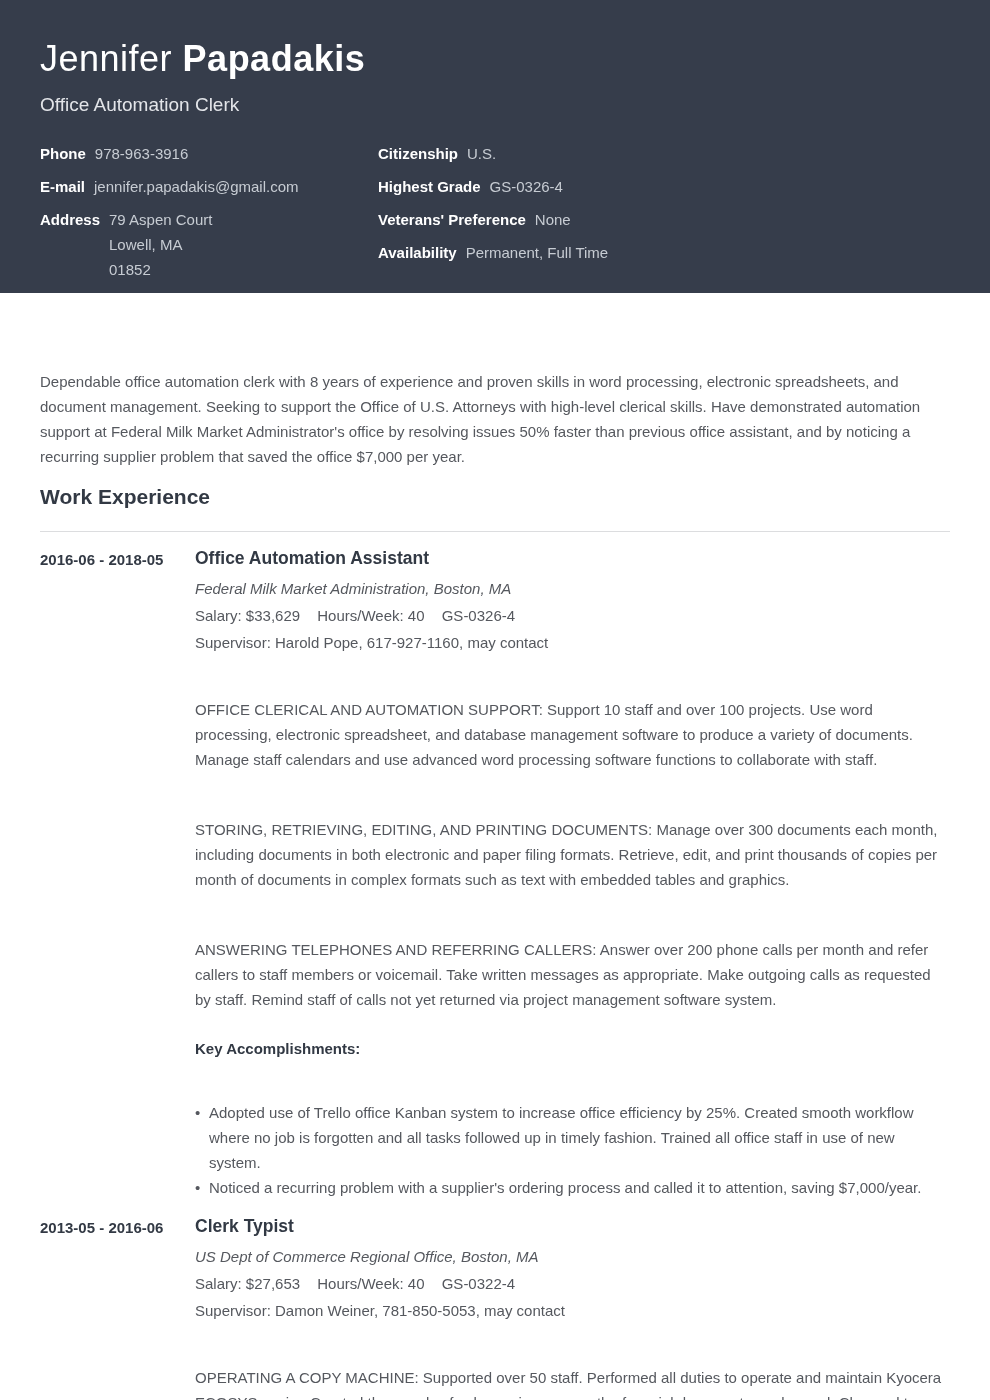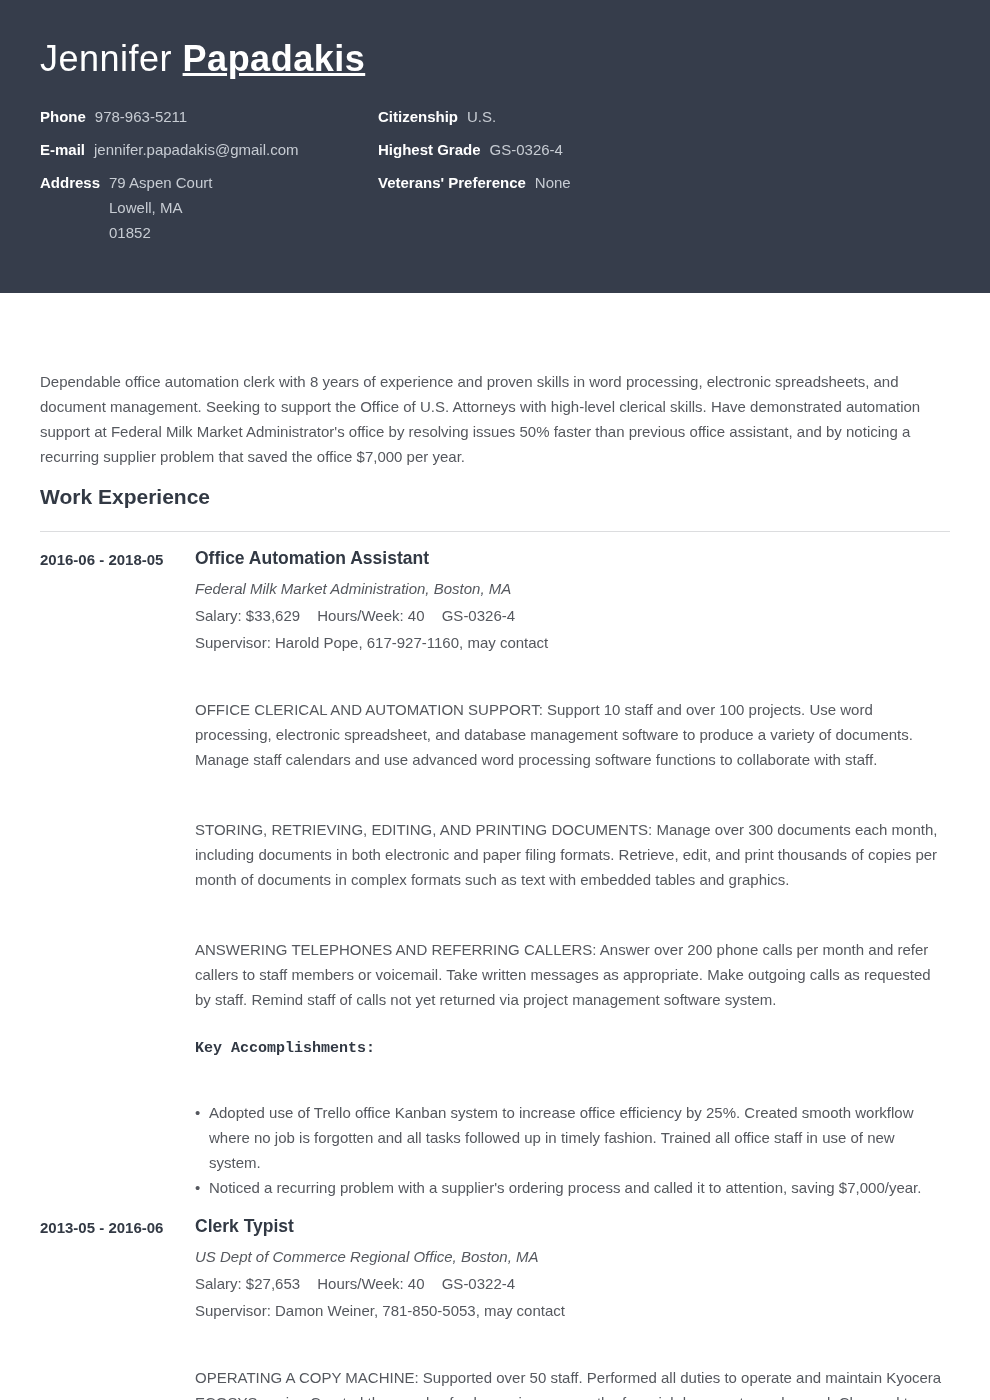--- a/index.html
+++ b/index.html
@@ -18,21 +18,21 @@
     height: 293px;
     padding: 38px 40px 0 40px;
   }
   .name {
     color: var(--header_text, #ffffff);
     font-size: 36px;
     font-weight: 400;
     line-height: 42px;
     letter-spacing: 0.5px;
   }
-  .name .last { font-weight: 700; text-decoration: underline; }
+  .name .last { font-weight: 700; }
   .header-job-title {
     color: var(--header_subtle, #e3e5e9);
     font-size: 19px;
     font-weight: 400;
     margin-top: 13px;
     line-height: 24px;
   }
   .contact-grid {
     margin-top: 28px;
     display: grid;
@@ -98,21 +98,20 @@
   }
   .meta { margin-top: 9px; line-height: 18px; }
   .meta span { margin-right: 13px; }
   .meta span:last-child { margin-right: 0; }
   .content p.duty { margin-top: 45px; }
   .ka-title {
     margin-top: 28px;
     font-weight: 700;
     color: var(--heading_text, #323944);
     line-height: 18px;
-    font-family: Liberation Mono, monospace;
   }
   ul.accomplishments {
     margin-top: 42px;
     list-style: none;
   }
   ul.accomplishments li {
     position: relative;
     padding-left: 14px;
   }
   ul.accomplishments li::before {
@@ -125,26 +124,27 @@
 </head>
 <body>
 
 <div class="page">
 
   <div class="header">
     <div class="name">
       <span class="first">Jennifer</span>
       <span class="last">Papadakis</span>
     </div>
+    <div class="header-job-title">Office Automation Clerk</div>
 
     <div class="contact-grid">
       <div class="contact-col">
         <div class="contact-row">
           <span class="contact-label">Phone</span>
-          <span class="contact-value">978-963-5211</span>
+          <span class="contact-value">978-963-3916</span>
         </div>
         <div class="contact-row">
           <span class="contact-label">E-mail</span>
           <span class="contact-value">jennifer.papadakis@gmail.com</span>
         </div>
         <div class="contact-row">
           <span class="contact-label">Address</span>
           <span class="contact-value value-lines">
             <div>79 Aspen Court</div>
             <div>Lowell, MA</div>
@@ -157,20 +157,24 @@
           <span class="contact-label">Citizenship</span>
           <span class="contact-value">U.S.</span>
         </div>
         <div class="contact-row">
           <span class="contact-label">Highest Grade</span>
           <span class="contact-value">GS-0326-4</span>
         </div>
         <div class="contact-row">
           <span class="contact-label">Veterans' Preference</span>
           <span class="contact-value">None</span>
+        </div>
+        <div class="contact-row">
+          <span class="contact-label">Availability</span>
+          <span class="contact-value">Permanent, Full Time</span>
         </div>
       </div>
     </div>
   </div>
 
   <div class="resume-body">
     <p class="summary">Dependable office automation clerk with 8 years of experience and proven skills in word processing, electronic spreadsheets, and document management. Seeking to support the Office of U.S. Attorneys with high-level clerical skills. Have demonstrated automation support at Federal Milk Market Administrator's office by resolving issues 50% faster than previous office assistant, and by noticing a recurring supplier problem that saved the office $7,000 per year.</p>
 
     <h2 class="section-title">Work Experience</h2>
 

